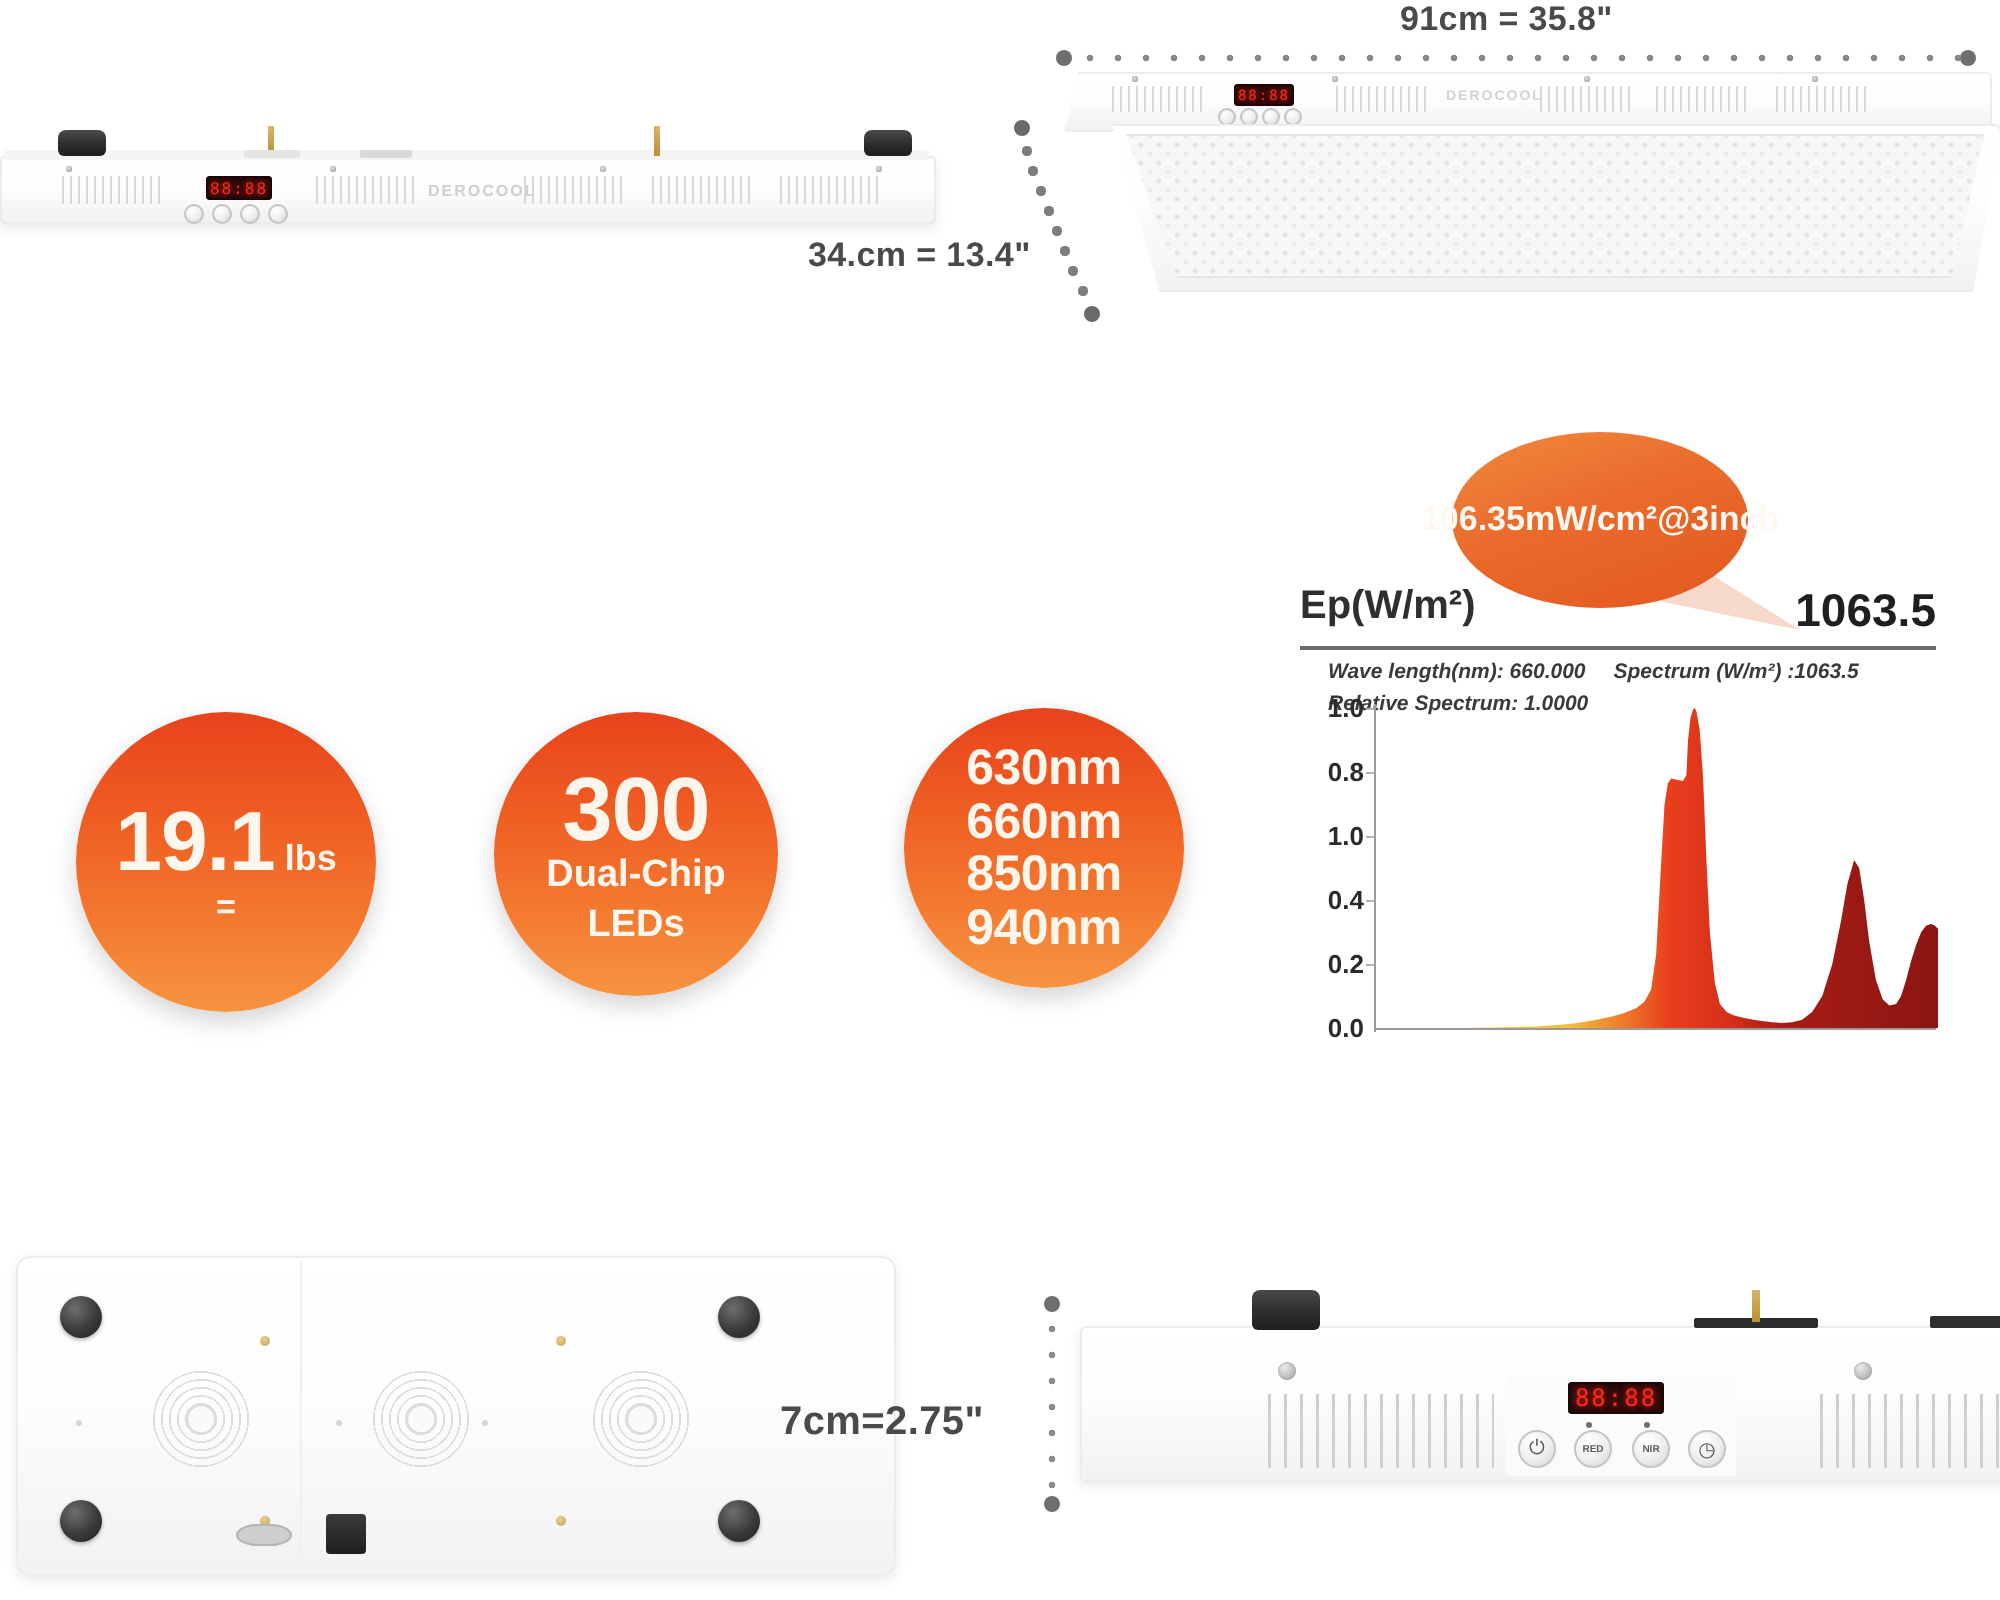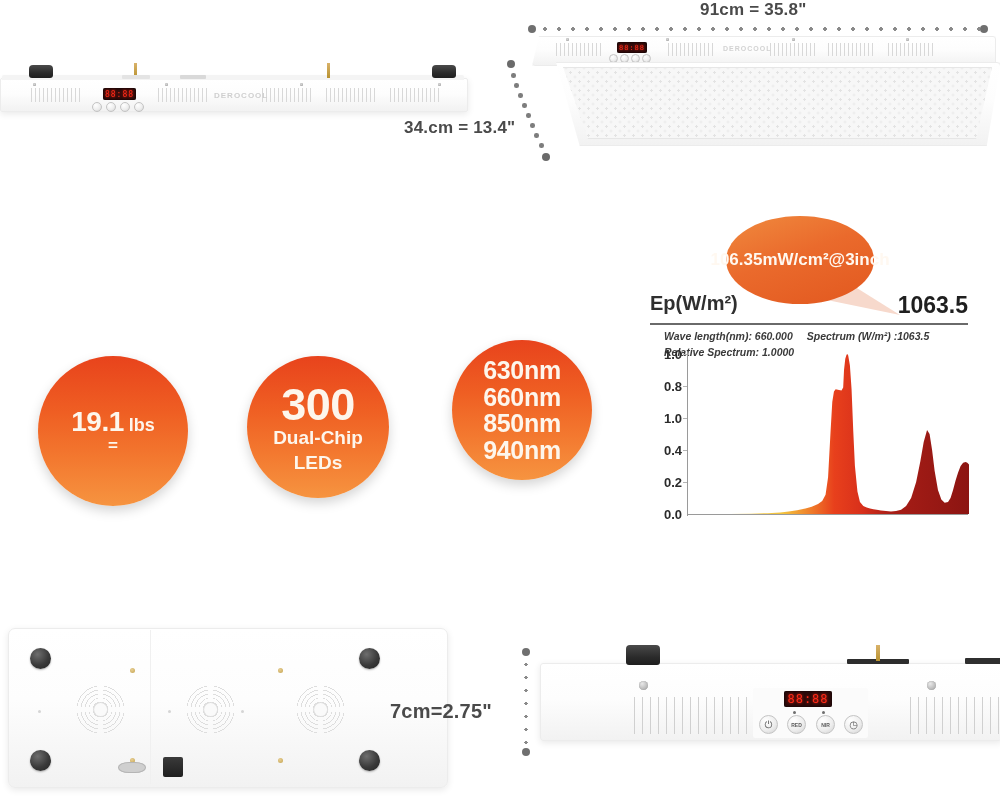--- a/index.html
+++ b/index.html
@@ -151,21 +151,21 @@
   .badge {
     border-radius: 50%;
     background: linear-gradient(180deg,#e8431c 0%,#ef5f23 38%,#f3782f 68%,#f69440 100%);
     box-shadow: 0 5px 12px rgba(0,0,0,.17);
     display: flex; flex-direction: column;
     align-items: center; justify-content: center;
     color: #fdf6ec;
     text-align: center;
     line-height: 1.06;
   }
-  .badge .big   { font-size: 28px; font-weight: 700; letter-spacing: -.5px; }
+  .badge .big   { font-size: 42px; font-weight: 700; letter-spacing: -.5px; }
   .badge .small { font-size: 19px; font-weight: 600; }
   .badge .unit  { font-size: 18px; font-weight: 600; }
   .badge .eq    { font-size: 17px; font-weight: 700; margin: 1px 0 0; }
   .row-inline { display: flex; align-items: baseline; justify-content: center; gap: 5px; }
   .nm-line { font-size: 25px; font-weight: 700; letter-spacing: -.3px; }
 
   
   .callout-ellipse {
     border-radius: 50%;
     background: linear-gradient(160deg,#f08a3e 0%,#ea6a2c 45%,#e2581f 100%);
@@ -322,21 +322,21 @@
     </div>
     <div class="eq">=</div>
   </div>
 
   <div class="abs badge" style="left:247px; top:356px; width:142px; height:142px;">
     <div class="big" style="font-size:45px;">300</div>
     <div class="small">Dual-Chip</div>
     <div class="small" style="margin-top:5px;">LEDs</div>
   </div>
 
-  <div class="abs badge" style="left:452px; top:340px; width:140px; height:140px;">
+  <div class="abs badge" style="left:452px; top:354px; width:140px; height:140px;">
     <div class="nm-line">630nm</div>
     <div class="nm-line">660nm</div>
     <div class="nm-line">850nm</div>
     <div class="nm-line">940nm</div>
   </div>
 
   <svg class="abs" width="200" height="120" style="left:780px; top:230px; z-index:1;" viewBox="0 0 200 120">
     <polygon points="0,10 8,62 120,85" fill="#f7d9cc"></polygon>
   </svg>
 

